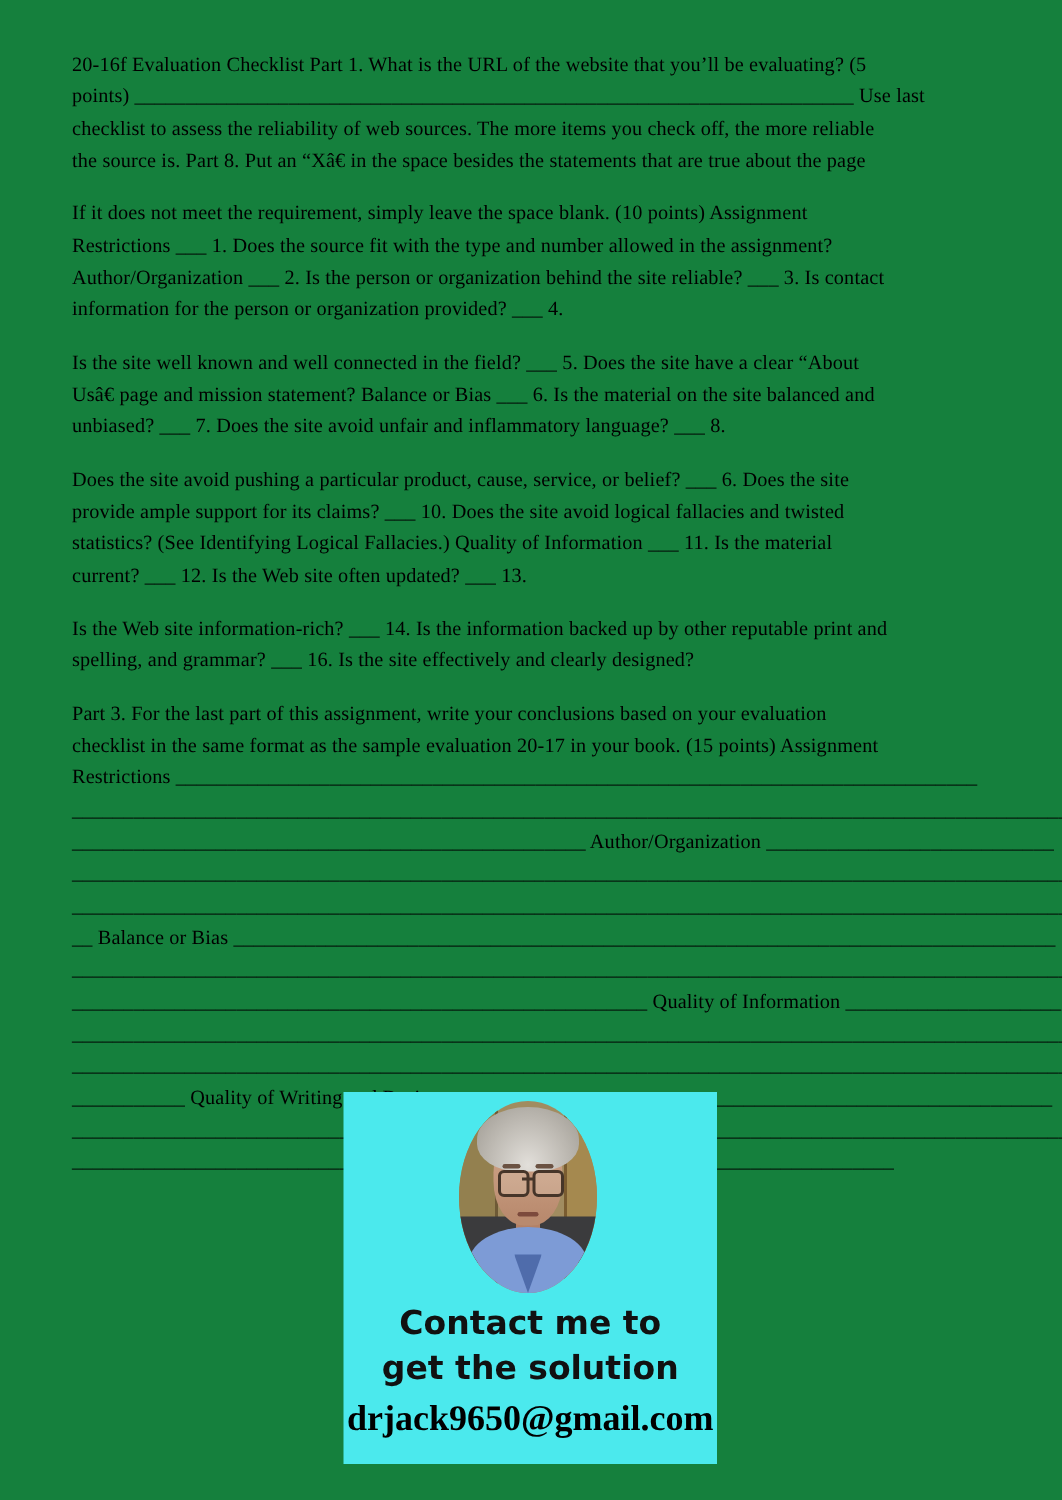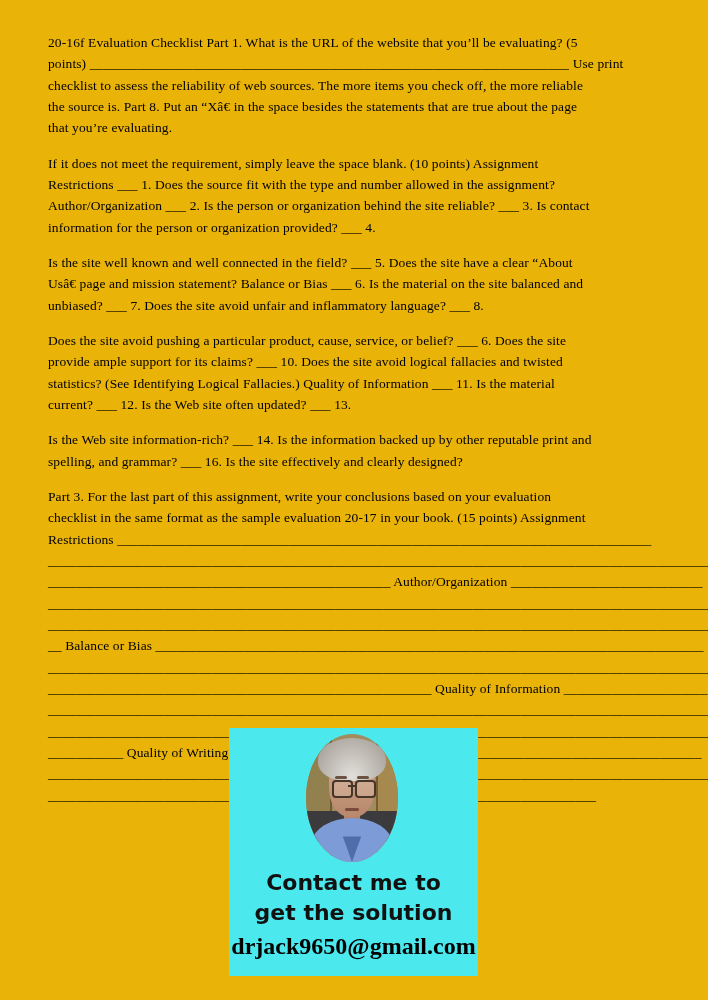--- a/index.html
+++ b/index.html
@@ -85,30 +85,29 @@
     font-family: "Liberation Serif", serif;
     font-weight: bold;
     font-size: 24px;
     line-height: 28px;
     color: #000000;
   }
 </style>
 </head>
 <body>
 
-<div class="page" style="background: #eab308;">
+<div class="page" style="background: #15803d;">
 
   <div class="doc">
 
   <div class="para">
         <div class="line">20-16f Evaluation Checklist Part 1. What is the URL of the website that you’ll be evaluating? (5</div>
-        <div class="line">points) ______________________________________________________________________ Use print</div>
+        <div class="line">points) ______________________________________________________________________ Use last</div>
         <div class="line">checklist to assess the reliability of web sources. The more items you check off, the more reliable</div>
         <div class="line">the source is. Part 8. Put an “Xâ€ in the space besides the statements that are true about the page</div>
-        <div class="line">that you’re evaluating.</div>
       </div>
       <div class="para">
         <div class="line">If it does not meet the requirement, simply leave the space blank. (10 points) Assignment</div>
         <div class="line">Restrictions ___ 1. Does the source fit with the type and number allowed in the assignment?</div>
         <div class="line">Author/Organization ___ 2. Is the person or organization behind the site reliable? ___ 3. Is contact</div>
         <div class="line">information for the person or organization provided? ___ 4.</div>
       </div>
       <div class="para">
         <div class="line">Is the site well known and well connected in the field? ___ 5. Does the site have a clear “About</div>
         <div class="line">Usâ€ page and mission statement? Balance or Bias ___ 6. Is the material on the site balanced and</div>

